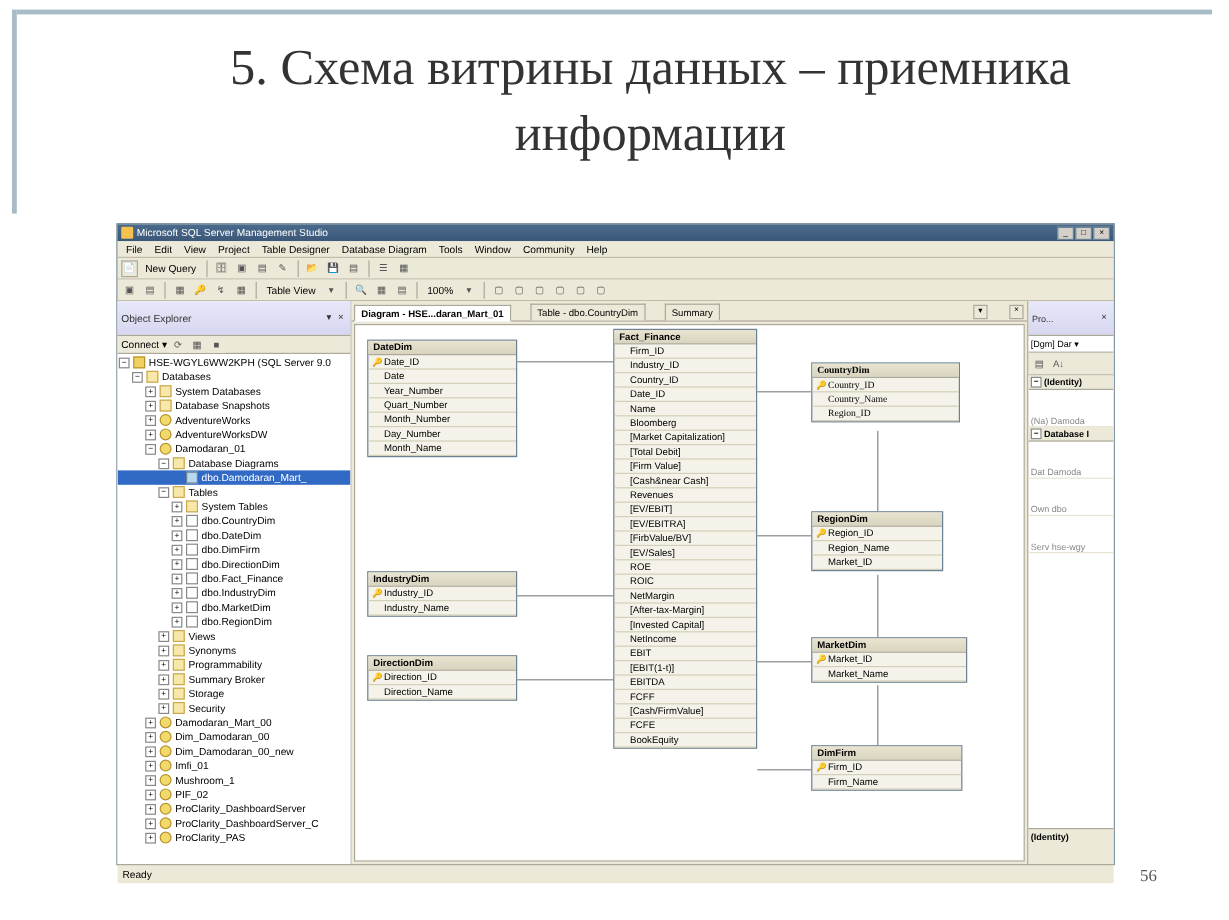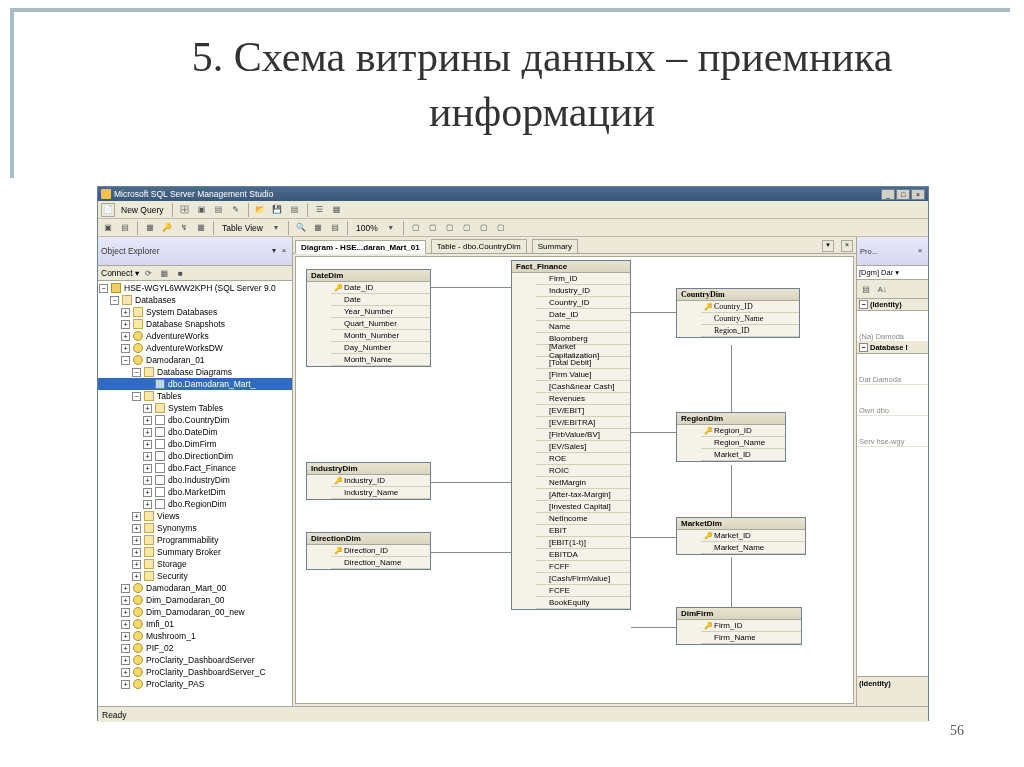--- a/index.html
+++ b/index.html
@@ -32,29 +32,29 @@
   .exp { width:9px; height:9px; border:1px solid #888; background:#fff; font-size:7px; line-height:7px; text-align:center; margin: 0 3px 0 1px; cursor:pointer; }
   .exp.blank { border:none; background:transparent; }
   .nicon { width:10px; height:10px; margin-right:3px; display:inline-block; }
   .nicon.server { background:#f0d060; border:1px solid #b8932a; }
   .nicon.folder { background:#f7e7a9; border:1px solid #c9a94e; }
   .nicon.db { background:#f2d96b; border:1px solid #b8932a; border-radius:50%; }
   .nicon.diag { background:#b8d8f0; border:1px solid #6b8294; }
   .nicon.tbl { background:#fff; border:1px solid #888; }
   .sel { background:#316ac5; color:#fff;text-align:right; }
   .center-pane { flex: 1; display:flex; flex-direction:column; background:#ece9d8; }
-  .tabstrip { height: 17px; background:#ece9d8; border-bottom:1px solid #aca899; display:flex; align-items:flex-end; padding:0 2px; gap:5px; }
+  .tabstrip { height: 17px; background:#ece9d8; border-bottom:1px solid #aca899; display:flex; align-items:flex-end; padding:0 2px; gap:16px; }
   .tab { height:14px; padding:0 5px; background:#ece9d8; border:1px solid #aca899; border-bottom:none; font-size:8px; display:flex; align-items:center; color:#000; cursor:pointer; }
   .tab.active { background:#fff; font-weight:bold; border-bottom:1px solid #fff; margin-bottom:-1px; }
   .tabstrip .spacer{flex:1;}
   .tabstrip .navb { width:12px; height:12px; border:1px solid #aca899; background:#ece9d8; margin:1px; font-size:7px; text-align:center; }
   .diagram-canvas { flex:1; background:#fff; border:1px solid #aca899; margin:2px; position:relative; overflow:hidden; }
   .table-box { position:absolute; background:#f4f2e9; border:1px solid #6b8294; font-size:8px; }
   .table-box .thead { background:linear-gradient(#e8e4d0,#d8d4c0); border-bottom:1px solid #aca899; padding:1px 4px; font-weight:bold; color:#000; }
-  .table-box .trow { border-bottom:1px solid #d4cfb8; padding:1px 3px; display:flex; align-items:center; height:12px; color:#000;margin-left:24px; }
+  .table-box .trow { border-bottom:1px solid #d4cfb8; padding:1px 3px; display:flex; align-items:center; height:12px; color:#000; }
   .table-box .key { width:10px; color:#c9a227; font-size:7px; display:inline-block; }
   .diagram-canvas::after { content:''; position:absolute; right:0; bottom:0; width:12px; height:12px; }
   .right-pane { width: 72px; border-left:1px solid #aca899; background:#ece9d8; display:flex; flex-direction:column; font-size:7.5px; overflow:hidden; }
   .prop-grid { flex:1; background:#fff; }
   .prop-cat { background:#ece9d8; border-bottom:1px solid #aca899; padding:1px 2px; font-weight:bold; display:flex; align-items:center; }
   .prop-row { display:flex; border-bottom:1px solid #e8e4d0; height:11px; align-items:center; color:#888;margin-top:20px; }
   .prop-row .pv { flex:1; padding:0 2px; overflow:hidden; white-space:nowrap; text-overflow:ellipsis; }
   .statusbar { height: 16px; background:#ece9d8; border-top:1px solid #aca899; display:flex; align-items:center; padding:0 4px; }
   
   .conn { position:absolute; background:#888; }
@@ -72,20 +72,32 @@
 
     <div class="titlebar">
       <span class="icon"></span>
       <span>Microsoft SQL Server Management Studio</span>
       <span class="spacer"></span>
       <span class="win-btn">_</span>
       <span class="win-btn">□</span>
       <span class="win-btn">×</span>
     </div>
 
+    <div class="menubar">
+      <span>File</span>
+      <span>Edit</span>
+      <span>View</span>
+      <span>Project</span>
+      <span>Table Designer</span>
+      <span>Database Diagram</span>
+      <span>Tools</span>
+      <span>Window</span>
+      <span>Community</span>
+      <span>Help</span>
+    </div>
 
     <div class="toolbar">
       <span class="tbtn on">📄</span>
       <span class="tlabel">New Query</span>
       <span class="tsep"></span>
       <span class="tbtn">🗄</span>
       <span class="tbtn">▣</span>
       <span class="tbtn">▤</span>
       <span class="tbtn">✎</span>
       <span class="tsep"></span>

